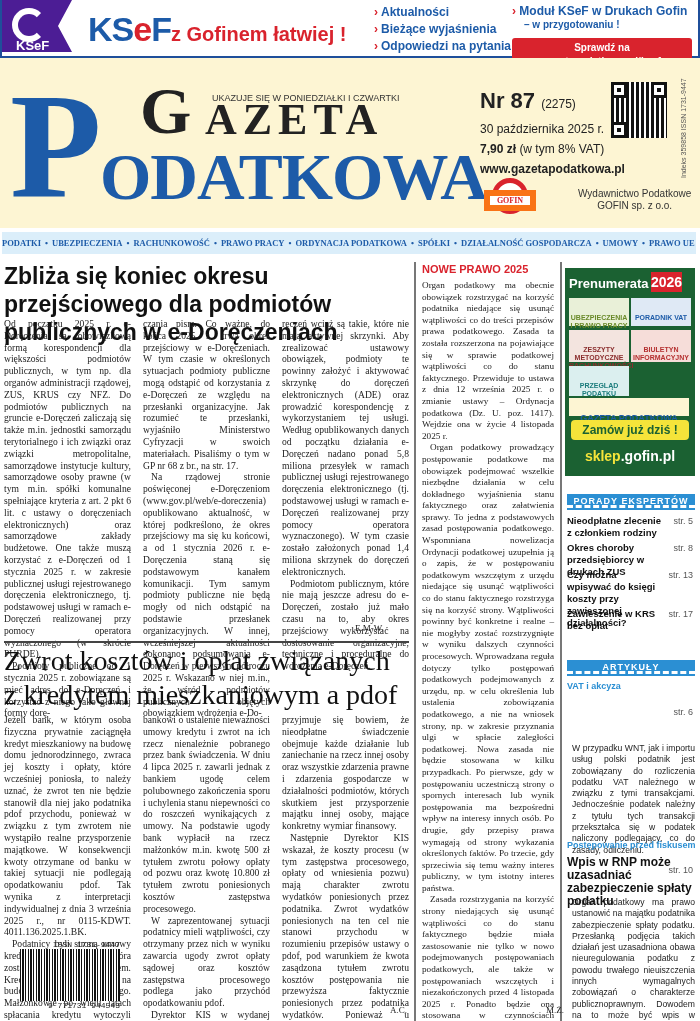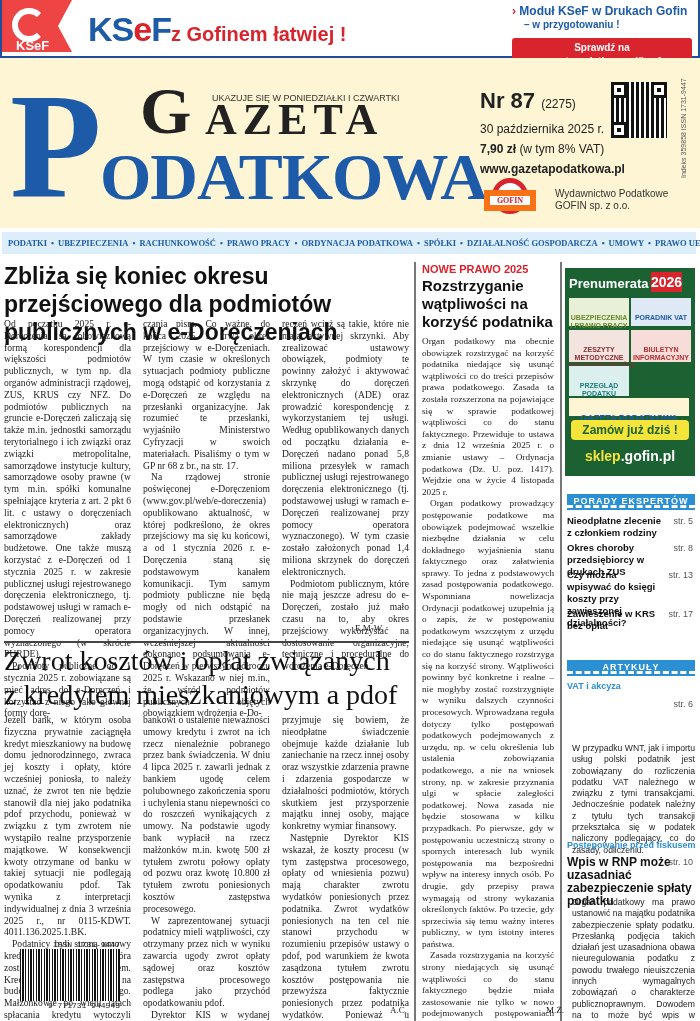--- a/index.html
+++ b/index.html
@@ -1,18 +1,18 @@
 <!DOCTYPE html>
 <html><head>
 <meta charset="utf-8">
 <style>
 *{box-sizing:border-box;margin:0;padding:0}
 body{width:700px;height:1021px;overflow:hidden;background:#fff;font-family:"Liberation Serif",serif;color:#222;position:relative}
 .banner{position:absolute;left:0;top:0;width:700px;height:58px;background:#fff;border:2px solid #1f4f9a;border-top:none}
-.banner .ksef-logo{position:absolute;left:0;top:0;width:70px;height:52px;background:#ef4444;clip-path:polygon(0 0,100% 0,80% 50%,100% 100%,0 100%)}
+.banner .ksef-logo{position:absolute;left:0;top:0;width:70px;height:52px;background:#4c1d95;clip-path:polygon(0 0,100% 0,80% 50%,100% 100%,0 100%)}
 .ksef-logo .e{position:absolute;left:10px;top:8px;width:34px;height:34px;border-radius:50%;border:6px solid #fff;border-right-color:transparent}
 .ksef-logo .t{position:absolute;left:14px;top:38px;color:#fff;font:bold 13px "Liberation Sans",sans-serif}
 .banner .title{position:absolute;left:86px;top:10px;font:bold 34px "Liberation Sans",sans-serif;color:#1d5ba8;letter-spacing:-1px}
 .banner .title .e{color:#d9232d}
 .banner .title small{font-size:20px;color:#d9232d;letter-spacing:0;}
 .banner .links{position:absolute;left:372px;top:4px;font:bold 12px "Liberation Sans",sans-serif;color:#1d5ba8;line-height:17px}
 .banner .links span.chev{color:#d9232d;margin-right:3px}
 .banner .promo{position:absolute;left:510px;top:4px;width:180px;font:bold 12px "Liberation Sans",sans-serif;color:#1d5ba8;line-height:14px}
 .banner .promo .sub{font-size:10px;padding-left:12px}
 .banner .promo .btn{display:block;margin-top:6px;background:#d9232d;color:#fff;font-size:10px;border-radius:3px;padding:3px 6px;text-align:center}
@@ -30,22 +30,22 @@
 .issue .price b{font-weight:bold}
 .issue .www{font-size:12px;font-weight:bold;margin-top:6px}
 .qr{position:absolute;left:611px;top:24px;width:56px;height:56px;background:
  repeating-linear-gradient(90deg,#111 0 3px,#fff 3px 5px),#111;}
 .qr .c{position:absolute;width:16px;height:16px;border:3px solid #111;background:#fff}
 .qr .c::after{content:"";position:absolute;left:3px;top:3px;width:4px;height:4px;background:#111}
 .issn-v{position:absolute;left:680px;top:120px;font:7px "Liberation Sans",sans-serif;color:#555;transform:rotate(-90deg);transform-origin:left top;white-space:nowrap}
 .gofin-badge{position:absolute;left:482px;top:120px;width:56px;height:44px}
 .gofin-badge .circ{position:absolute;left:10px;top:0;width:36px;height:36px;border-radius:50%;border:5px solid #d9232d;background:#fff}
 .gofin-badge .lbl{position:absolute;left:2px;top:12px;width:52px;text-align:center;font:bold 8px "Liberation Serif",serif;color:#d9232d;background:#fff;border:6px solid #f97316}
-.publisher{position:absolute;left:555px;top:130px;font:10px "Liberation Sans",sans-serif;color:#333;text-align:left;line-height:12px}
-.navbar{position:absolute;left:2px;top:232px;width:694px;height:22px;background:#dbeefa;display:flex;align-items:center;padding-left:6px;font:bold 8.5px "Liberation Serif",serif;color:#1d5ba8;white-space:nowrap}
+.publisher{position:absolute;left:578px;top:130px;font:10px "Liberation Sans",sans-serif;color:#333;text-align:center;line-height:12px}
+.navbar{position:absolute;left:2px;top:232px;width:694px;height:22px;background:#dbeefa;display:flex;align-items:center;font:bold 8.5px "Liberation Serif",serif;color:#1d5ba8;white-space:nowrap}
 .navbar .sep{margin:0 4px}
 .col-text{font-size:9.6px;line-height:11.8px;text-align:justify;text-indent:0;color:#222}
 .col-text p{text-indent:8px}
 .col-text p.first{text-indent:0}
 .a1-title{position:absolute;left:4px;top:262px;width:405px;font:bold 23px "Liberation Sans",sans-serif;line-height:28px;color:#111}
 .a1-cols{position:absolute;left:4px;top:318px;width:405px;display:flex;gap:12px}
 .a1-cols .col-text{flex:1}
 .a1-author{position:absolute;left:355px;top:623px;font:9px "Liberation Serif",serif;color:#222}
 .sep-h{position:absolute;left:4px;top:641px;width:405px;height:2px;background:#444}
 .a2-title{position:absolute;left:4px;top:644px;width:405px;font:28px "Liberation Serif",serif;line-height:34px;color:#111}
@@ -69,32 +69,37 @@
 .mini{position:absolute;background:#eef3e8;font:bold 7px "Liberation Sans",sans-serif;text-align:center;line-height:8px;padding-top:16px}
 .promo-box .cta{position:absolute;left:6px;top:152px;width:118px;height:20px;background:#f5e43a;border-radius:4px;color:#1b6132;font:bold 12px "Liberation Sans",sans-serif;text-align:center;line-height:20px}
 .promo-box .shop{position:absolute;left:0;top:180px;width:130px;text-align:center;font:bold 14px "Liberation Sans",sans-serif;color:#fff}
 .promo-box .shop .y{color:#f5e43a}
 .sec-head{position:absolute;left:567px;width:128px;height:14px;background:#2b8fd3;color:#fff;font:bold 9px "Liberation Sans",sans-serif;text-align:center;line-height:14px;letter-spacing:1px;border-bottom:3px dashed #fff;box-shadow:0 2px 0 #2b8fd3}
 .tip{position:absolute;left:567px;width:128px;font:bold 9.5px "Liberation Sans",sans-serif;color:#111;line-height:12px}
 .tip .pg{position:absolute;right:2px;top:0;font-weight:normal;color:#555;font-size:9px}
 .tip .t{width:94px}
 .subcat{position:absolute;left:567px;font:bold 9px "Liberation Sans",sans-serif;color:#2b8fd3}
 .theme-title{position:absolute;left:567px;width:128px;font:bold 12px "Liberation Sans",sans-serif;color:#111;line-height:13px}
-.theme-title .pg{position:absolute;right:2px;top:0;font-weight:normal;font-size:9px;color:#555}
+.theme-title .pg{position:absolute;right:2px;top:8px;font-weight:normal;font-size:9px;color:#555}
 .theme-text{position:absolute;left:572px;width:123px;font:8.6px "Liberation Sans",sans-serif;line-height:11.3px;text-align:justify;color:#222}
 </style>
 </head>
 <body>
 
 <div class="banner">
   <div class="ksef-logo">
     <div class="e"></div>
     <div class="t">KSeF</div>
   </div>
   <div class="title"><span>KS</span><span class="e">e</span><span>F</span><small>z Gofinem łatwiej !</small></div>
+  <div class="links">
+    <div><span class="chev">›</span><span>Aktualności</span></div>
+    <div><span class="chev">›</span><span>Bieżące wyjaśnienia</span></div>
+    <div><span class="chev">›</span><span>Odpowiedzi na pytania</span></div>
+  </div>
   <div class="promo">
     <div><span class="chev" style="color:#d9232d">›</span> <span>Moduł KSeF w Drukach Gofin</span></div>
     <div class="sub">– w przygotowaniu !</div>
     <span class="btn">Sprawdź na gazetapodatkowa.pl/ksef</span>
   </div>
 </div>
 
 <div class="masthead">
   <div class="mh-P">P</div>
   <div class="mh-G">G</div>
@@ -183,21 +188,20 @@
   <div class="bars"></div>
   <div class="num">9 771731 944543</div>
 </div>
 <div class="a2-author">A.C.</div>
 
 <div class="vline1"></div>
 <div class="vline2"></div>
 
 <div class="side-art">
   <div class="kicker">NOWE PRAWO 2025</div>
-  <h2>Rozstrzyganie wątpliwości na korzyść podatnika</h2>
   <div class="col-text">
     <p class="first">Organ podatkowy ma obecnie obowiązek rozstrzygać na korzyść podatnika niedające się usunąć wątpliwości co do treści przepisów prawa podatkowego. Zasada ta została rozszerzona na pojawiające się w sprawie podatkowej wątpliwości co do stanu faktycznego. Przewiduje to ustawa z dnia 12 września 2025 r. o zmianie ustawy – Ordynacja podatkowa (Dz. U. poz. 1417). Wejdzie ona w życie 4 listopada 2025 r.</p>
     <p>Organ podatkowy prowadzący postępowanie podatkowe ma obowiązek podejmować wszelkie niezbędne działania w celu dokładnego wyjaśnienia stanu faktycznego oraz załatwienia sprawy. To jedna z podstawowych zasad postępowania podatkowego. Wspomniana nowelizacja Ordynacji podatkowej uzupełnia ją o zapis, że w postępowaniu podatkowym wszczętym z urzędu niedające się usunąć wątpliwości co do stanu faktycznego rozstrzyga się na korzyść strony. Wątpliwości powinny być konkretne i realne – nie mogłyby zostać rozstrzygnięte w wyniku dalszych czynności procesowych. Wprowadzana reguła dotyczy tylko postępowań podatkowych podejmowanych z urzędu, np. w celu określenia lub ustalenia zobowiązania podatkowego, a nie na wniosek strony, np. w zakresie przyznania ulgi w spłacie zaległości podatkowej. Nowa zasada nie będzie stosowana w kilku przypadkach. Po pierwsze, gdy w postępowaniu uczestniczą strony o spornych interesach lub wynik postępowania ma bezpośredni wpływ na interesy innych osób. Po drugie, gdy przepisy prawa wymagają od strony wykazania określonych faktów. Po trzecie, gdy sprzeciwia się temu ważny interes publiczny, w tym istotny interes państwa.</p>
     <p>Zasada rozstrzygania na korzyść strony niedających się usunąć wątpliwości co do stanu faktycznego będzie miała zastosowanie nie tylko w nowo podejmowanych postępowaniach podatkowych, ale także w postępowaniach wszczętych i niezakończonych przed 4 listopada 2025 r. Ponadto będzie ona stosowana w czynnościach sprawdzających, kontroli podatkowej oraz celno-skarbowej.</p>
   </div>
 </div>
 <div class="side-author">M.Ż.</div>
 
 <div class="promo-box">
   <div class="top">Prenumerata</div>

